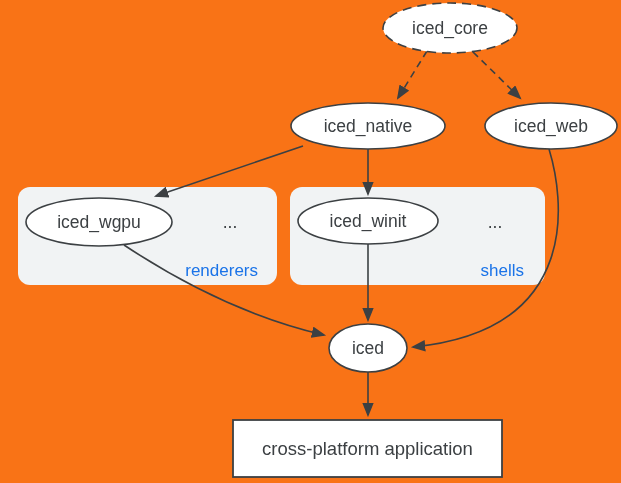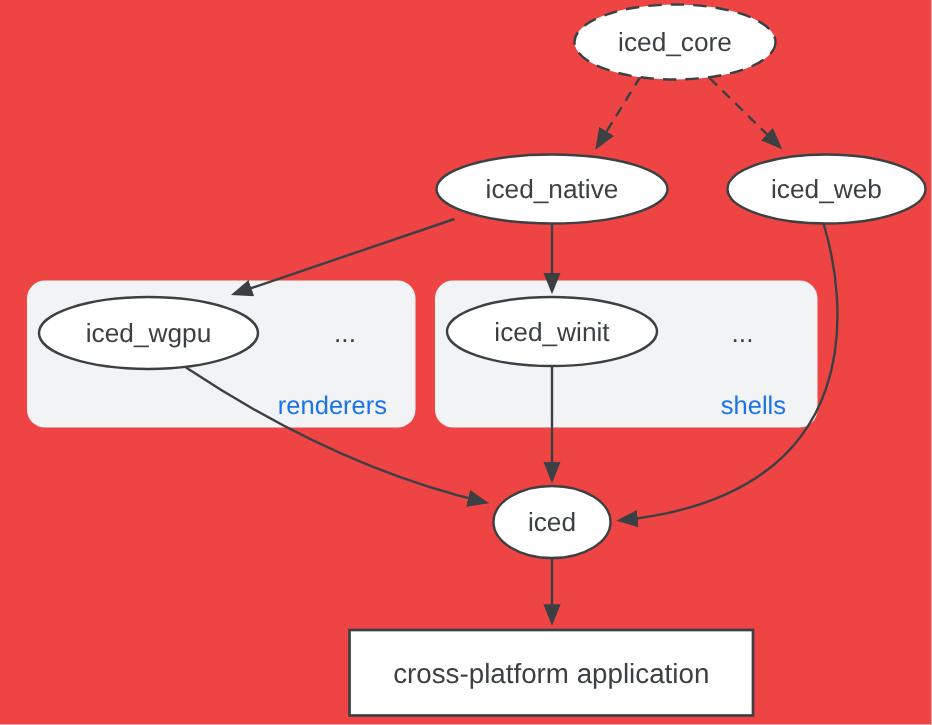--- a/index.html
+++ b/index.html
@@ -8,21 +8,21 @@
     background: #ffffff;
     width: 621px;
     height: 483px;
     overflow: hidden;
     font-family: "Liberation Sans", sans-serif;
   }
   #stage {
     position: relative;
     width: 621px;
     height: 483px;
-    background: #ef4444;
+    background: #f97316;
   }
   svg { display: block; }
   .edge {
     fill: none;
     stroke: #3c4043;
     stroke-width: 1.6;
   }
   .edge.dashed { stroke-dasharray: 7 5; }
   .node-ellipse {
     fill: #ffffff;

